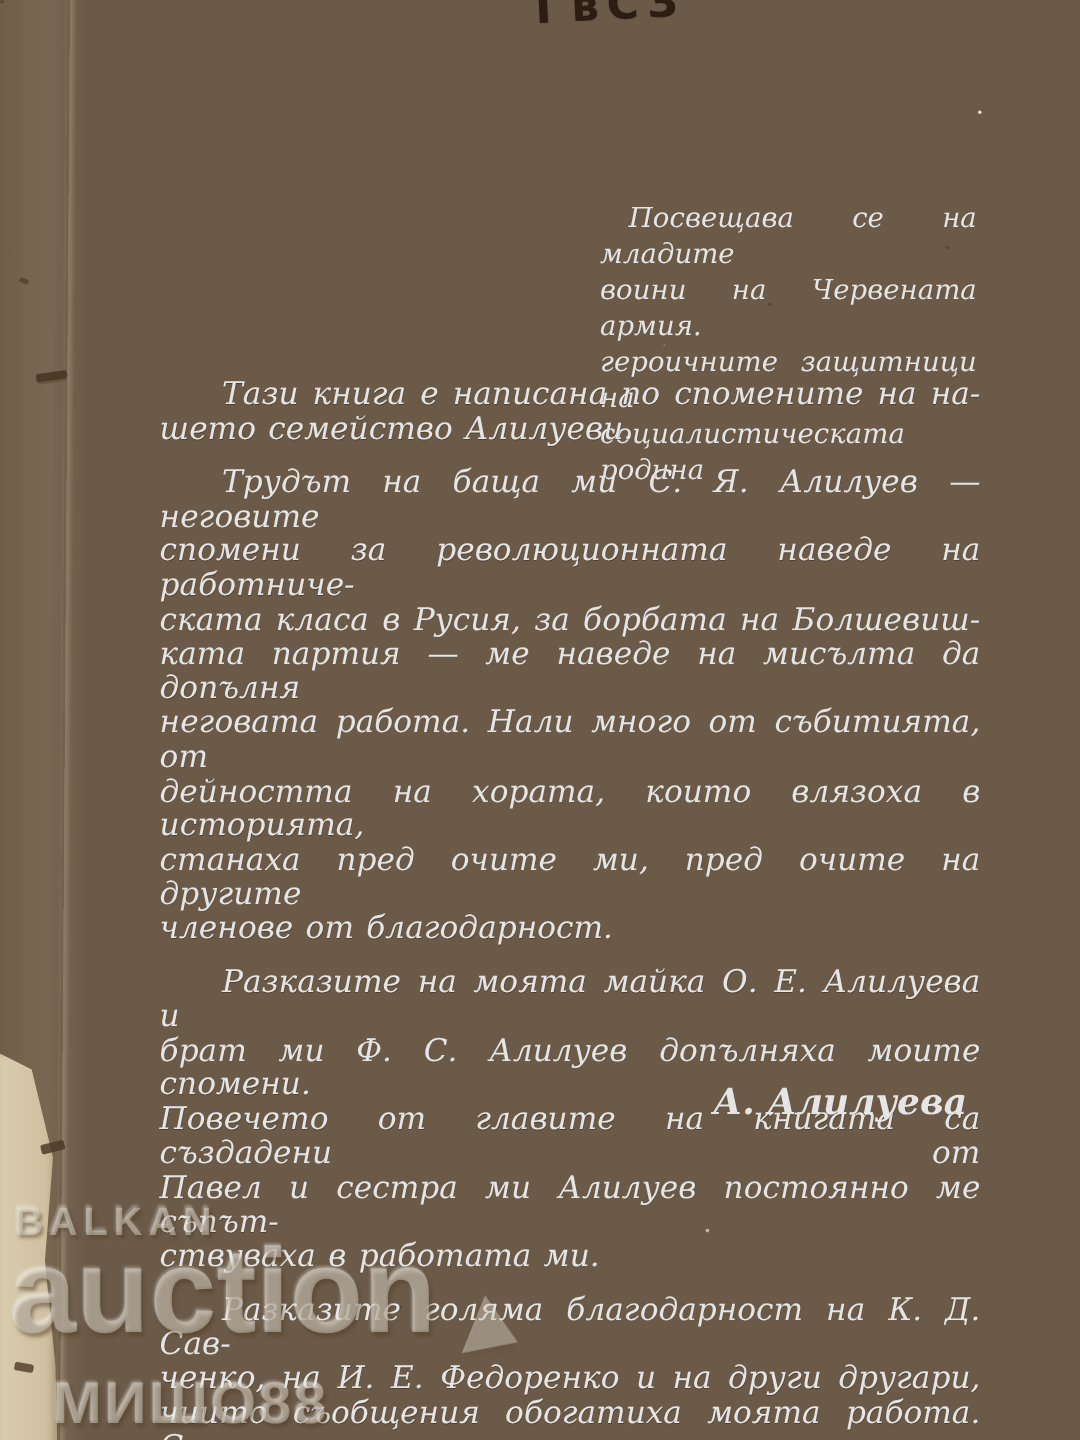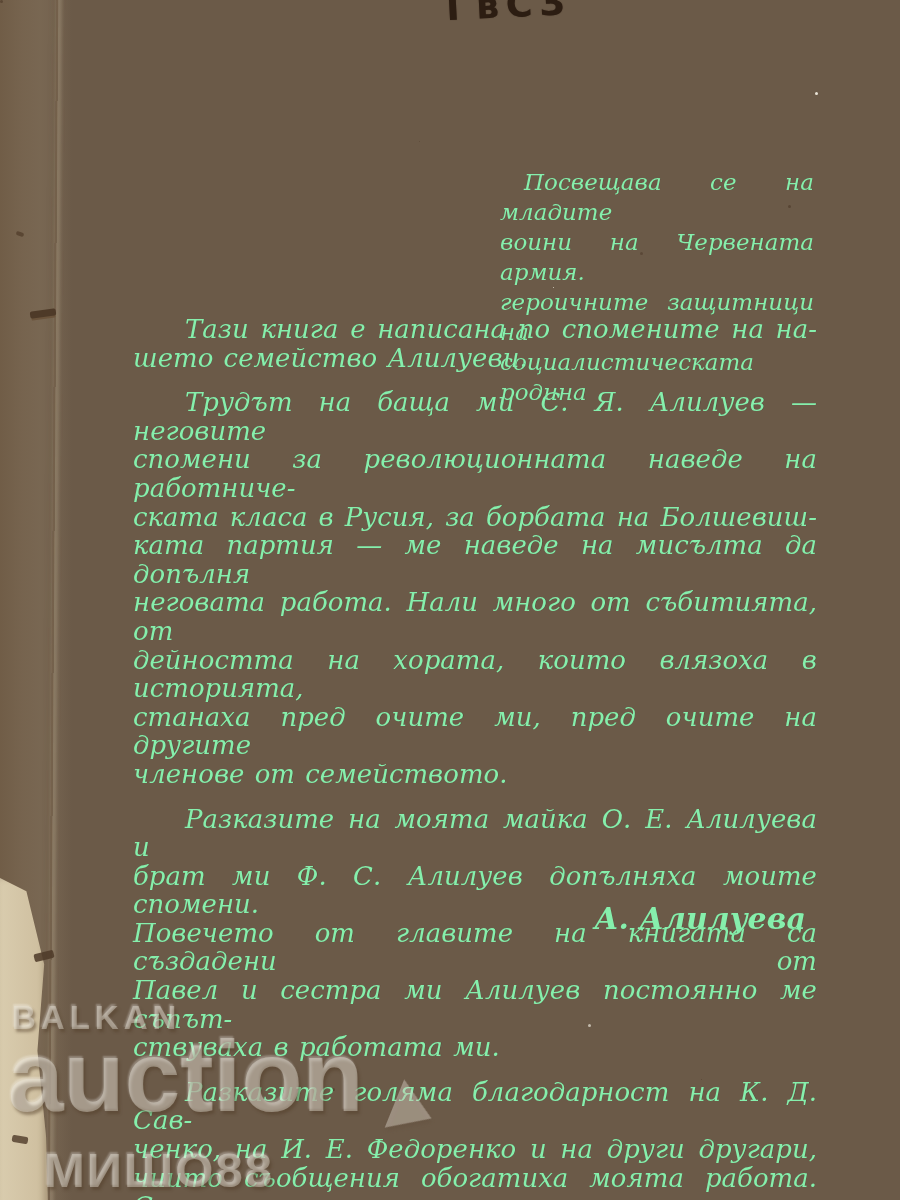--- a/index.html
+++ b/index.html
@@ -58,21 +58,21 @@
       588px 1024px 0 0 rgba(255,252,240,0.6);
   }
   
   .handwriting{
     position:absolute;left:446px;top:-16px;
     font-family:"DejaVu Sans","Liberation Sans",sans-serif;
     font-size:36px;font-weight:700;letter-spacing:7px;
     color:#2c1d12;transform:rotate(-3deg);
     text-shadow:0 0 1px rgba(44,29,18,0.6);
   }
-  .ink{color:#86efac;text-shadow:0.3px 0.4px 0.5px rgba(59,45,33,0.55);}
+  .ink{color:#e5e5e5;text-shadow:0.3px 0.4px 0.5px rgba(59,45,33,0.55);}
   
   .dedication{
     position:absolute;left:500px;top:167px;width:314px;
     font-style:italic;font-size:23px;line-height:30px;font-weight:500;
   }
   .dedication .dl{text-align:justify;text-align-last:justify;}
   .dedication .dl.first{text-indent:24px;}
   
   .bodycol{
     position:absolute;left:133px;top:299px;width:684px;
@@ -140,21 +140,21 @@
     <p></p>
     <p>
       </p>
       <div class="jl ind">Трудът на баща ми С. Я. Алилуев — неговите</div>
       <div class="jl">спомени за революционната наведе на работниче-</div>
       <div class="jl">ската класа в Русия, за борбата на Болшевиш-</div>
       <div class="jl">ката партия — ме наведе на мисълта да допълня</div>
       <div class="jl">неговата работа. Нали много от събитията, от</div>
       <div class="jl">дейността на хората, които влязоха в историята,</div>
       <div class="jl">станаха пред очите ми, пред очите на другите</div>
-      <div class="ll">членове от семейството.</div>
+      <div class="ll">членове от благодарност.</div>
     <p></p>
     <p>
       </p>
       <div class="jl ind">Разказите на моята майка О. Е. Алилуева и</div>
       <div class="jl">брат ми Ф. С. Алилуев допълняха моите спомени.</div>
       <div class="jl">Повечето от главите на книгата са създадени от</div>
       <div class="jl">Павел и сестра ми Алилуев постоянно ме съпът-</div>
       <div class="ll">ствуваха в работата ми.</div>
     <p></p>
     <p>

